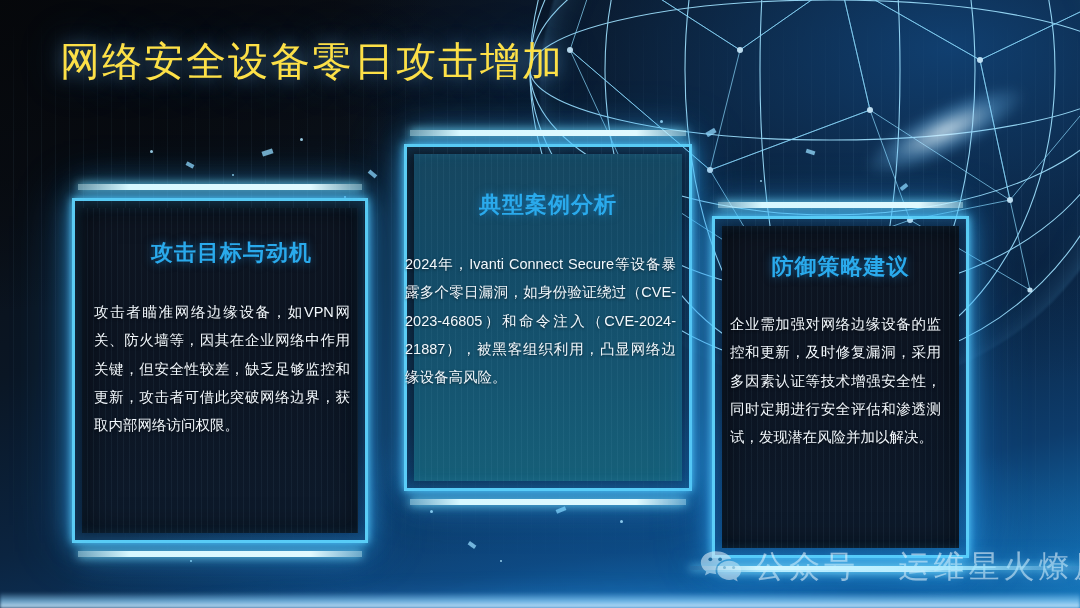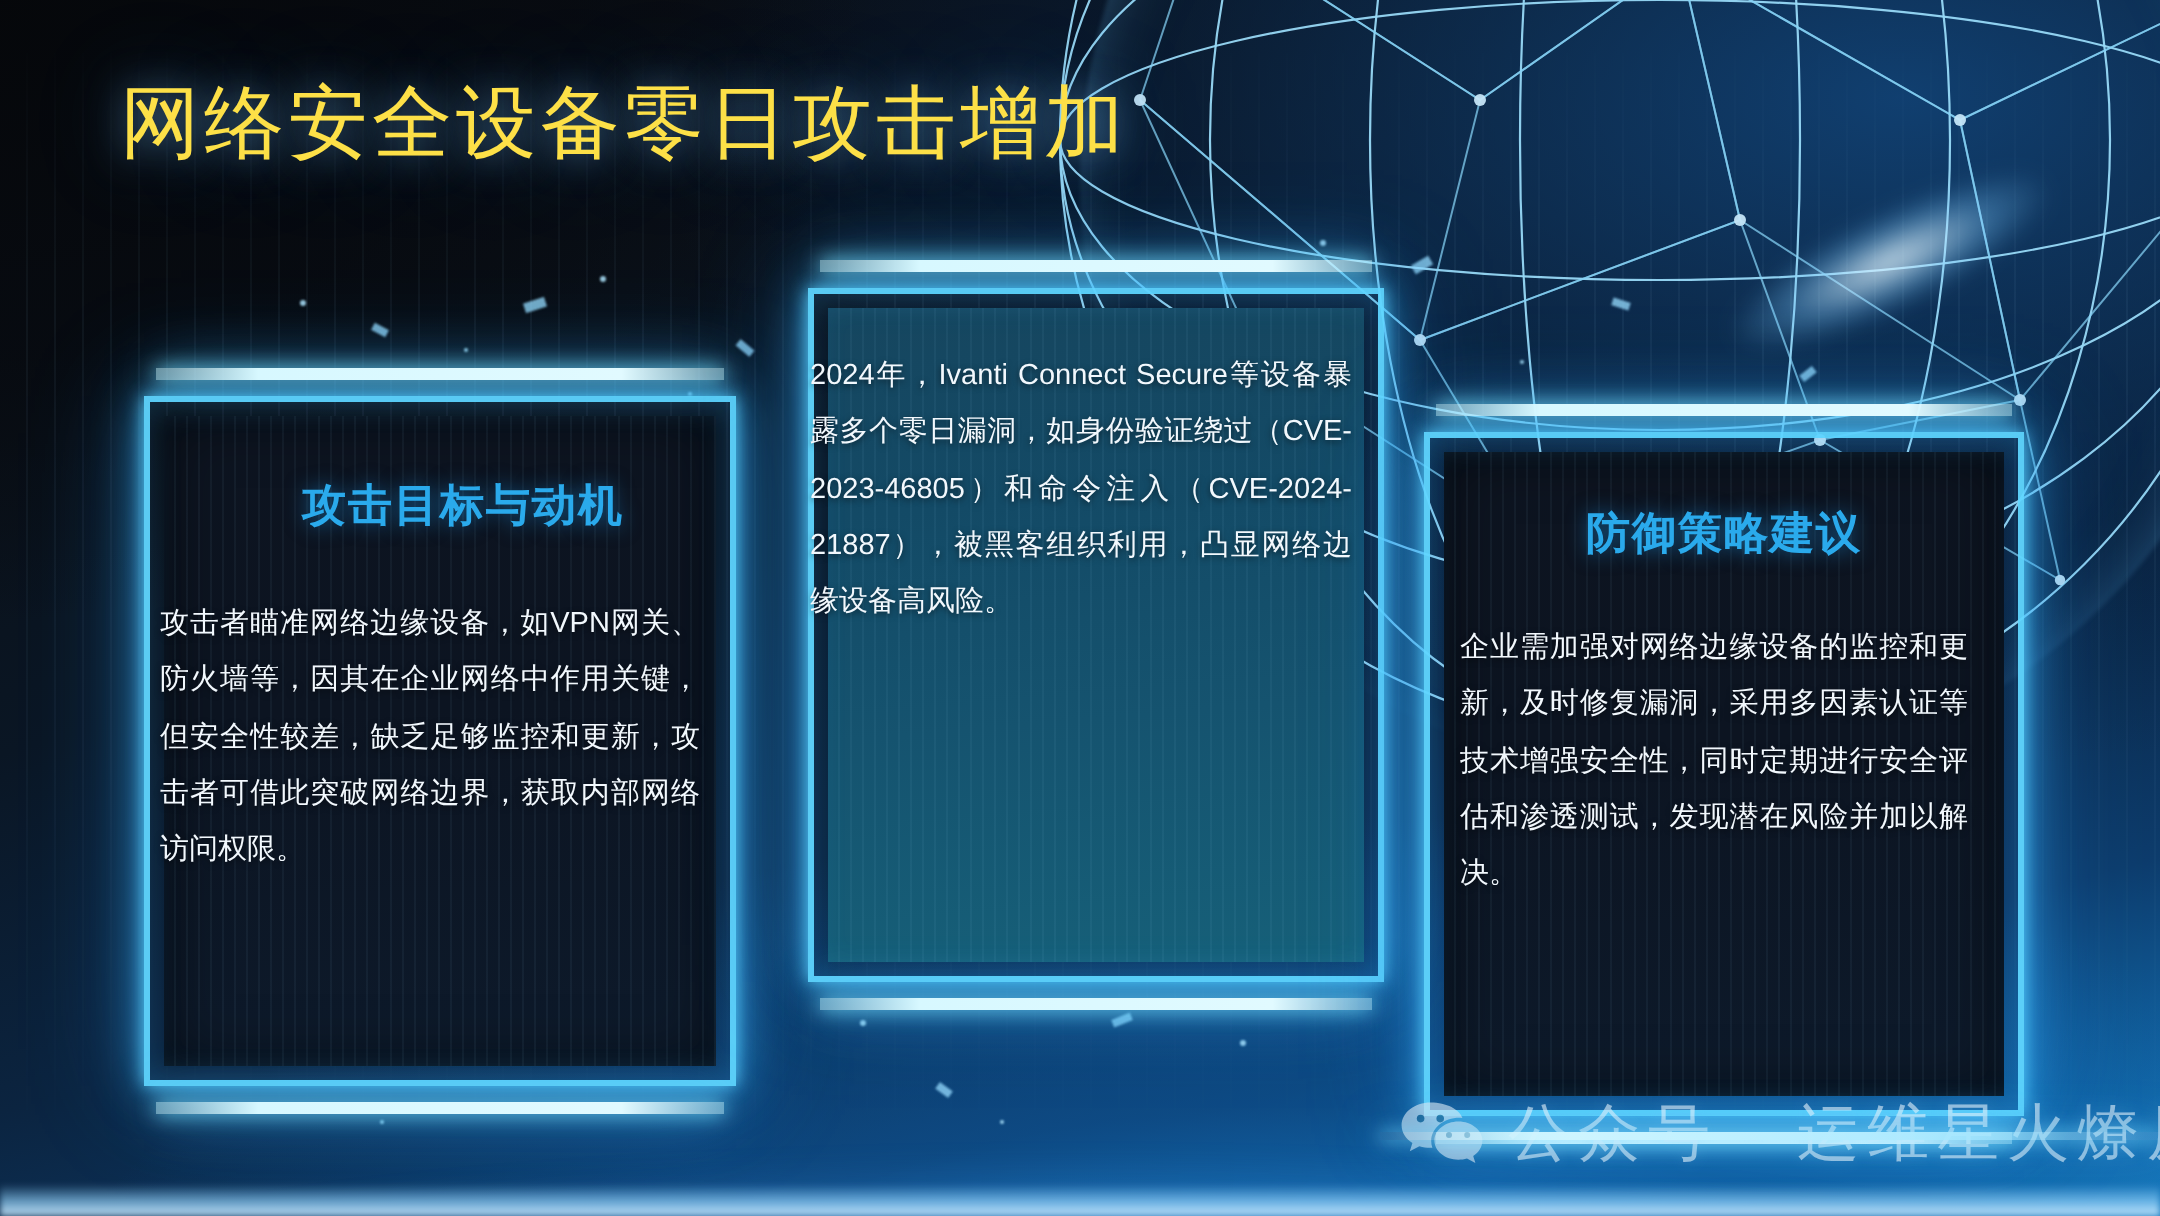--- a/index.html
+++ b/index.html
@@ -115,27 +115,27 @@
   .card-body{
     position:relative; z-index:3;
     color:#f2f8fd; font-size:14.5px; line-height:1.95;
     text-align:justify;
     text-shadow:0 1px 3px rgba(0,0,0,.55);
   }
 
   
   #card-left   { left:72px;  top:198px; width:296px; height:345px; }
   #card-left   .card-title{ font-size:22px; margin:40px 0 0 0;padding-left:23px; }
-  #card-left   .card-body { margin:30px 18px 0 8px; }
+  #card-left   .card-body { margin:30px 18px 0 22px; }
 
   #card-mid    { left:404px; top:144px; width:288px; height:347px; }
   #card-mid    .card-title{ font-size:22px; margin:46px 0 0 0; }
   #card-mid    .card-body { margin:30px 16px 0 1px; }
 
-  #card-right  { left:712px; top:216px; width:300px; height:342px;border-radius:30px; }
+  #card-right  { left:712px; top:216px; width:257px; height:342px;border-radius:30px; }
   #card-right  .card-title{ font-size:22px; margin:36px 0 0 0; }
   #card-right  .card-body { margin:28px 28px 0 18px; }
 
   
   .watermark{
     position:absolute; left:700px; top:546px;
     display:flex; align-items:center; gap:12px;
     opacity:.62;
   }
   .wechat-icon{ width:42px; height:34px; position:relative; flex:none; }
@@ -241,20 +241,21 @@
     <div class="botbar"></div>
     <div class="card-title">攻击目标与动机</div>
     <div class="card-body">攻击者瞄准网络边缘设备，如VPN网关、防火墙等，因其在企业网络中作用关键，但安全性较差，缺乏足够监控和更新，攻击者可借此突破网络边界，获取内部网络访问权限。</div>
   </div>
 
   <div class="card card-teal" id="card-mid">
     <div class="card-inner"></div>
     <div class="card-frame"></div>
     <div class="topbar"></div>
     <div class="botbar"></div>
+    <div class="card-title">典型案例分析</div>
     <div class="card-body">2024年，Ivanti Connect Secure等设备暴露多个零日漏洞，如身份验证绕过（CVE-2023-46805）和命令注入（CVE-2024-21887），被黑客组织利用，凸显网络边缘设备高风险。</div>
   </div>
 
   <div class="card card-dark" id="card-right">
     <div class="card-inner"></div>
     <div class="card-frame"></div>
     <div class="topbar"></div>
     <div class="botbar"></div>
     <div class="card-title">防御策略建议</div>
     <div class="card-body">企业需加强对网络边缘设备的监控和更新，及时修复漏洞，采用多因素认证等技术增强安全性，同时定期进行安全评估和渗透测试，发现潜在风险并加以解决。</div>

